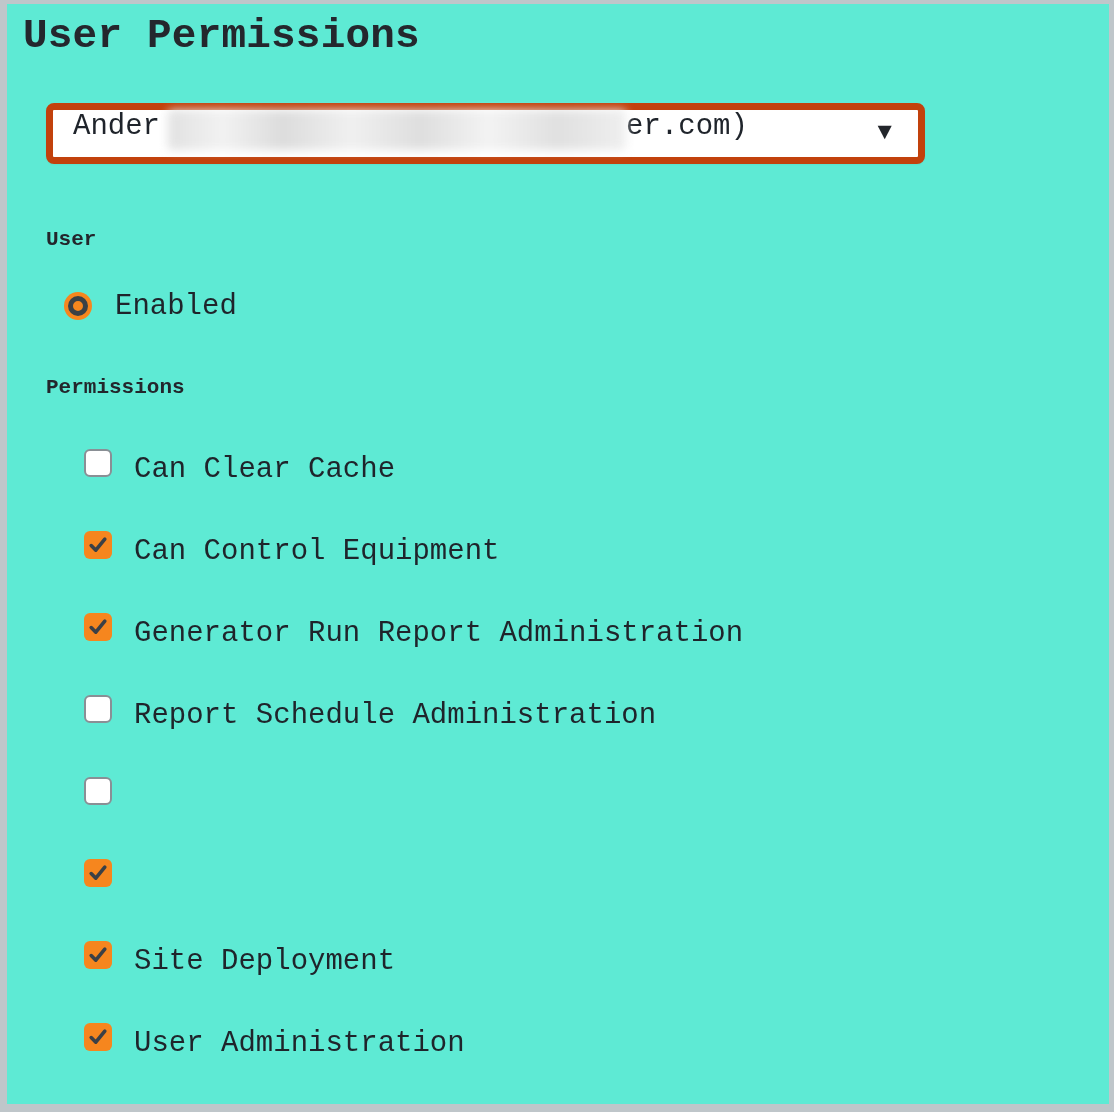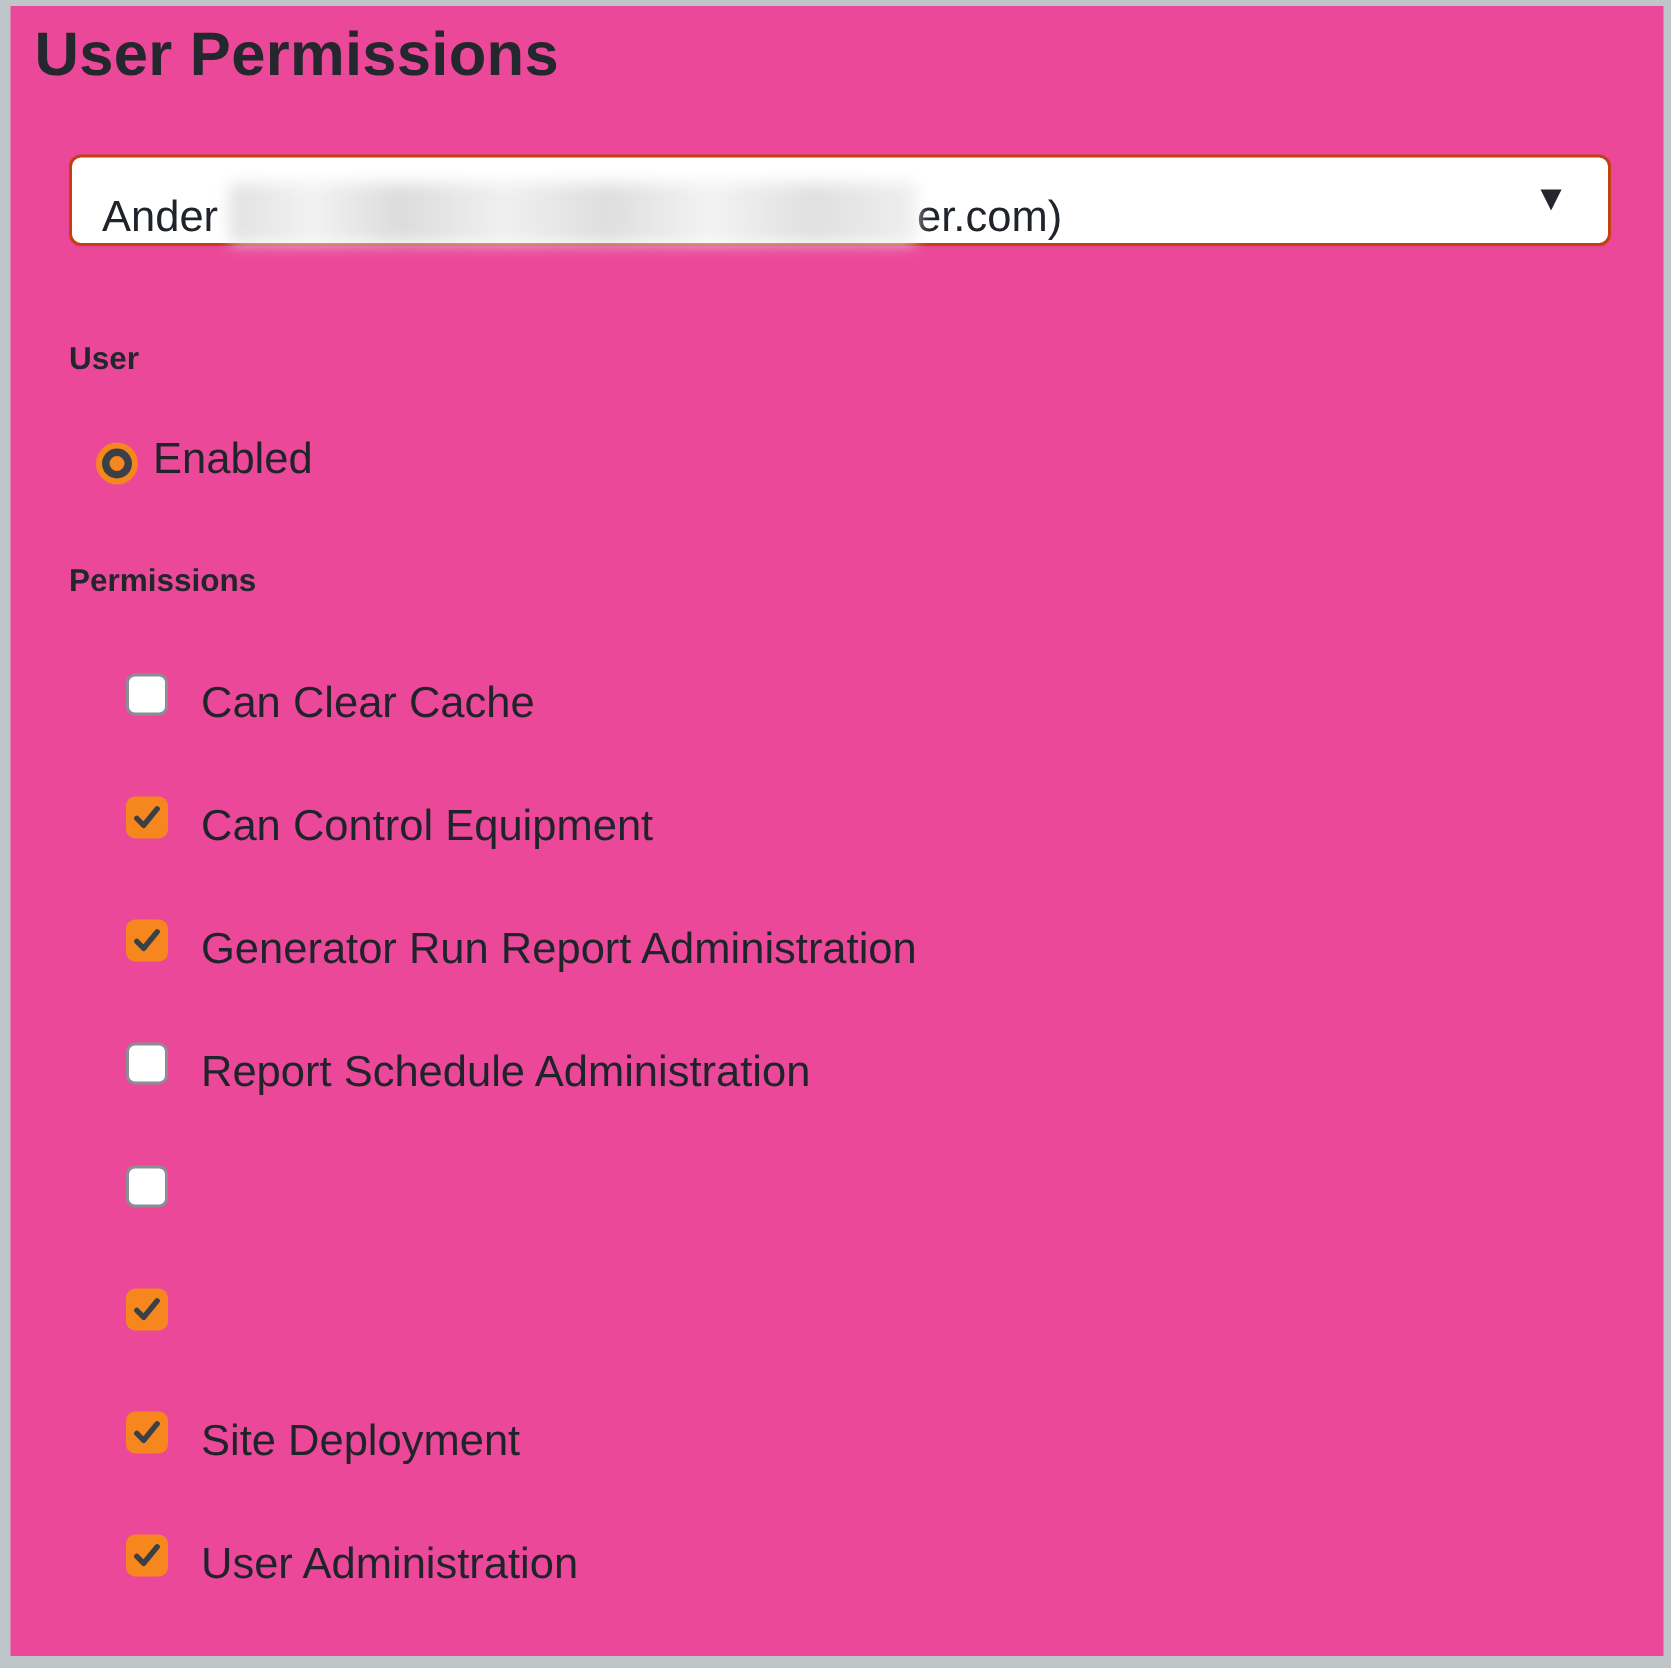--- a/index.html
+++ b/index.html
@@ -2,48 +2,48 @@
 <html><head>
 <meta charset="utf-8">
 <style>
   html, body { margin: 0; padding: 0; background: #ffffff; }
 
   .frame {
     position: relative;
     box-sizing: border-box;
     width: 1114px;
     height: 1112px;
-    background: #ec4899;
+    background: #5eead4;
     border-style: solid;
     border-color: #BFC6CA;
     border-width: 4px 5px 8px 7px;
-    font-family: Liberation Sans, sans-serif;
+    font-family: Liberation Mono, monospace;
     color: #1F242B;
     overflow: hidden;
   }
 
   .page-title {
     font-size: 41px;
     line-height: 1.15;
     font-weight: bold;
     color: #24272D;
     margin: 9px 0 0 16px;
     letter-spacing: 0.2px;
   }
 
   .select-box {
     box-sizing: border-box;
     margin: 43px 0 0 39px;
-    width: 1028px;
+    width: 879px;
     height: 61px;
     background: #ffffff;
-    border: 2px solid #c2410c;
+    border: 7px solid #c2410c;
     border-radius: 8px;
     display: flex;
-    align-items: flex-end;
+    align-items: flex-start;
     padding: 0 26px 0 20px;
     position: relative;
     box-shadow: 0 1px 2px rgba(0,0,0,0.04);
     cursor: default;
   }
   .select-text {
     font-size: 29px;
     color: #1F242B;
     white-space: pre;
   }
@@ -79,21 +79,21 @@
   .heading-user { margin-top: 64px; }
   .heading-permissions { margin-top: 54px; }
 
   .radio-group {
     display: flex;
     align-items: center;
     gap: 30px;
     margin: 38px 0 0 57px;
     height: 32px;
   }
-  .radio-option { display: flex; align-items: flex-end; cursor: default; }
+  .radio-option { display: flex; align-items: center; cursor: default; gap: 13px; }
   .radio-circle {
     width: 28px; height: 28px;
     box-sizing: border-box;
     border-radius: 50%;
     background: #ffffff;
     border: 2px solid #8E9398;
     position: relative;
     flex: 0 0 auto;
   }
   .radio-option.selected .radio-circle { background: #F6861E; border: none; }

